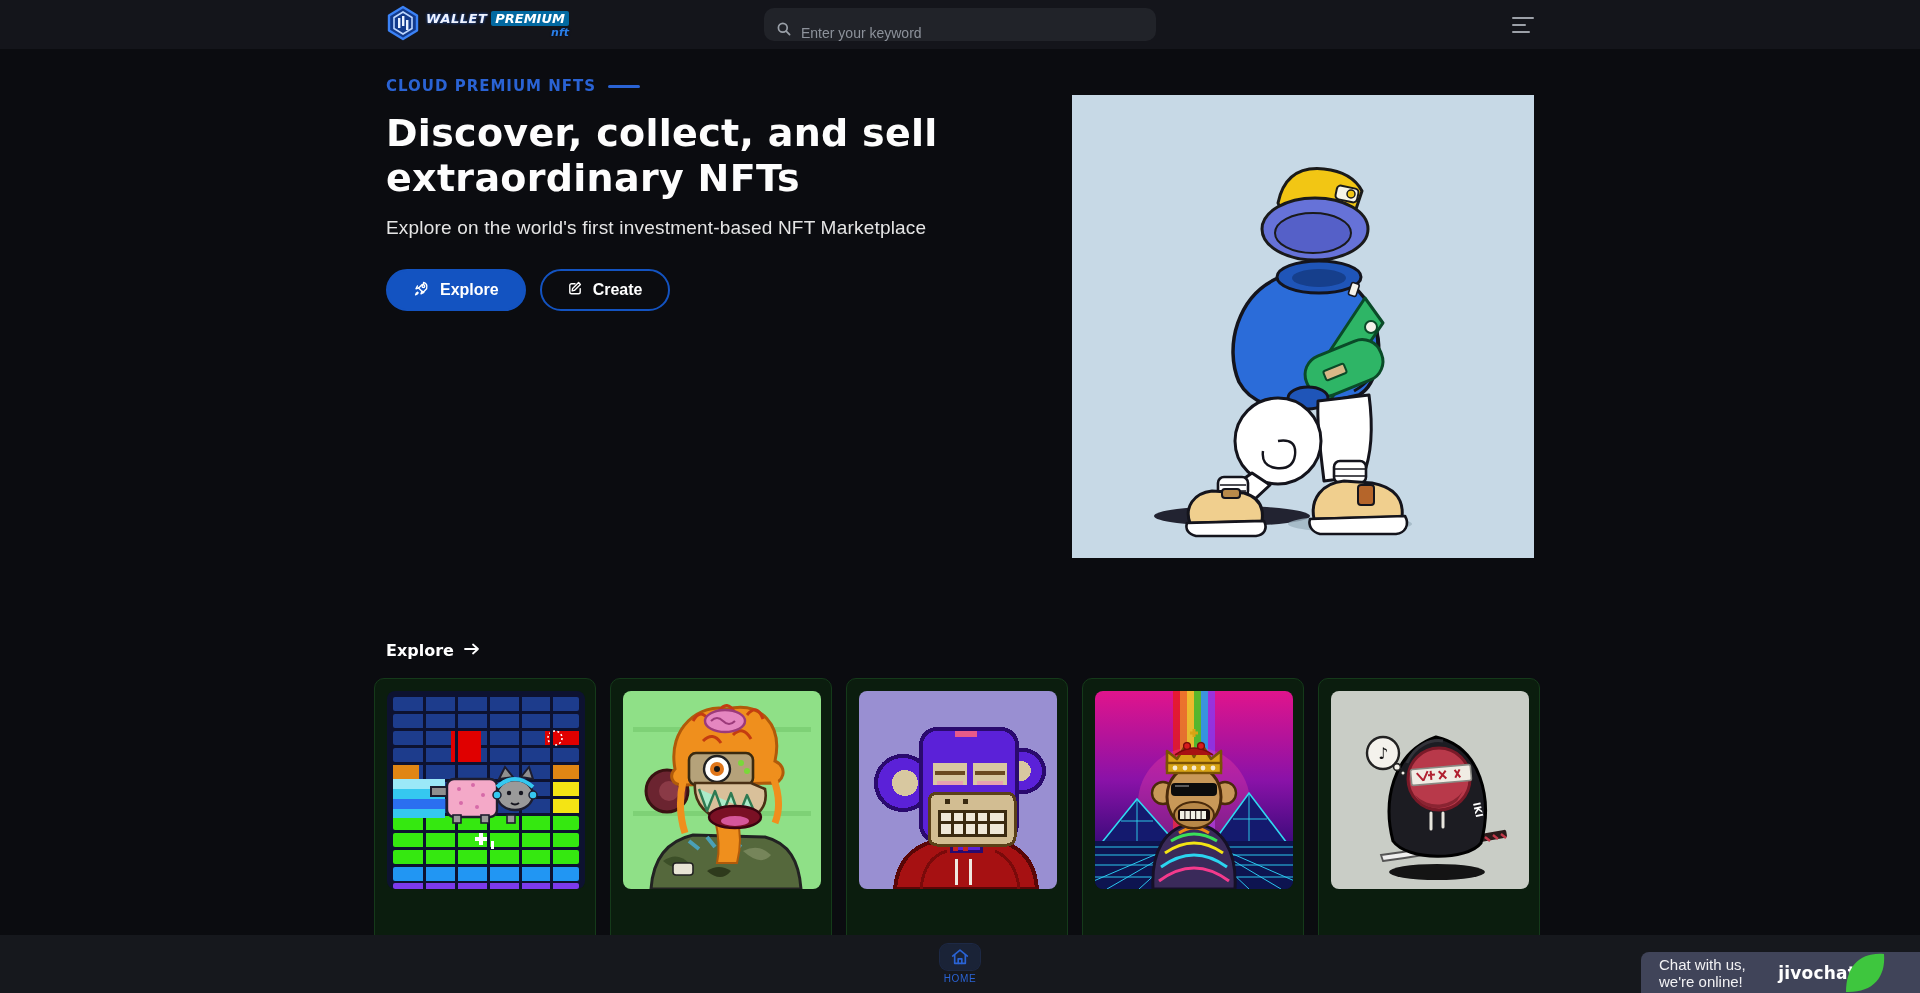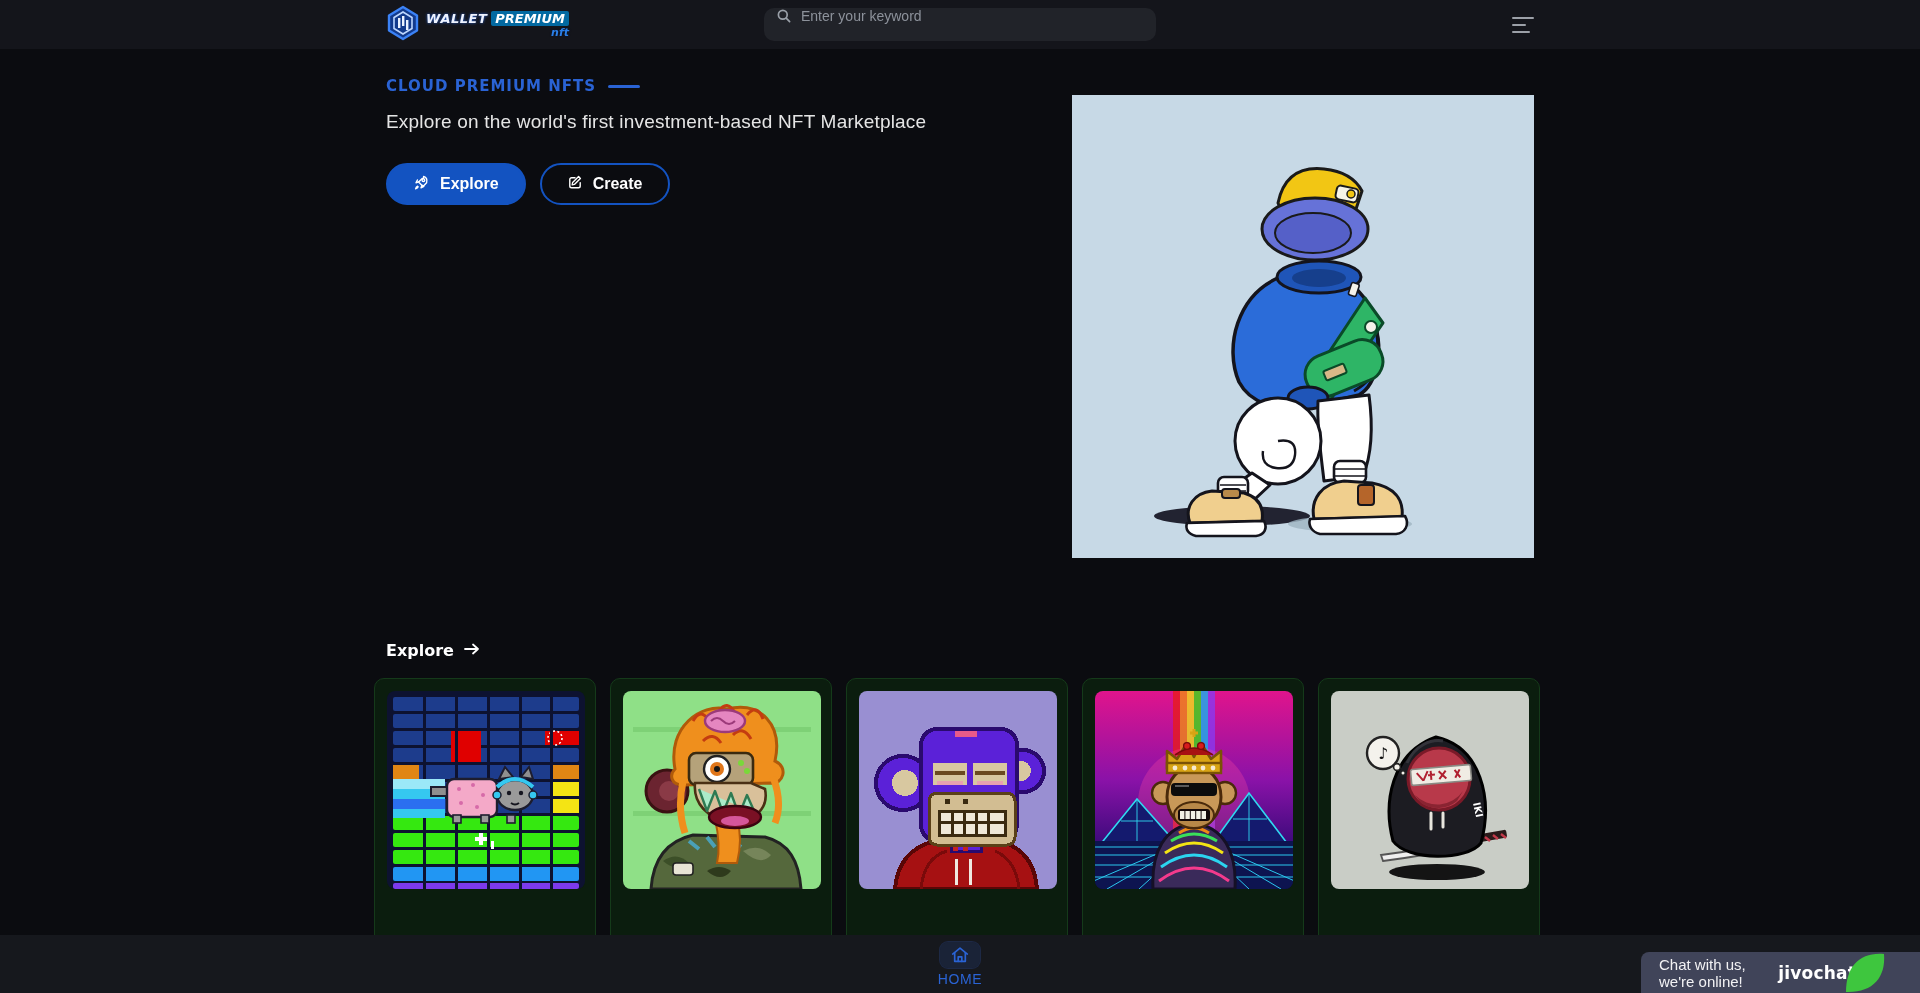--- a/index.html
+++ b/index.html
@@ -9,21 +9,21 @@
   
   .topbar { position:relative; height:49px; background:#14151b; }
   .topbar-inner { width:1148px; margin:0 auto; height:100%; display:flex; align-items:center; justify-content:space-between; }
   .logo { display:flex; align-items:center; gap:6px; cursor:pointer; }
   .logo-text { line-height:1; font-style:italic; font-weight:800; }
   .logo-line1 { display:flex; gap:4px; align-items:center; }
   .logo-cloud { color:#eef3ff; font-size:13px; letter-spacing:.5px; text-shadow:0 0 3px #2a63d4; }
   .logo-premium { color:#fff; font-size:13px; background:#0369a1; padding:1px 4px; border-radius:2px; }
   .logo-nft { color:#2a7fe8; font-size:11px; text-align:right; margin-top:1px; text-shadow:0 0 2px #06112a; }
   .searchbox { position:absolute; left:50%; top:8px; transform:translateX(-50%); width:392px; height:33px;
-    background:#212329; border-radius:10px; display:flex; align-items:flex-start; padding:0 12px; gap:9px; }
+    background:#212329; border-radius:10px; display:flex; align-items:flex-end; padding:0 12px; gap:9px; }
   .searchbox input { flex:1; background:transparent; border:none; outline:none; color:#cfd3da; font-size:14px;
     font-family:"Liberation Sans",sans-serif; }
   .searchbox input::placeholder { color:#8d929b; }
   .hamburger { display:flex; flex-direction:column; gap:5px; cursor:pointer; padding:4px 0; }
   .hamburger span { display:block; height:2px; background:#9ca0a8; border-radius:1px; }
   .hamburger .l1{width:22px;} .hamburger .l2{width:14px;} .hamburger .l3{width:18px;}
 
   
   .container { width:1148px; margin:0 auto; }
 
@@ -53,21 +53,21 @@
   .card { flex:none; width:222px; height:310px; background:#0b1d0e; border:1px solid #153a1a;
     border-radius:10px; padding:12px; cursor:pointer; }
   .card svg { display:block; border-radius:8px; }
 
   
   .bottomnav { position:fixed; left:0; right:0; bottom:0; height:58px; background:#16181d; z-index:10; }
   .bottomnav-inner { width:1148px; margin:0 auto; height:100%; display:flex; }
   .nav-item { flex:1; display:flex; flex-direction:column; align-items:center; justify-content:center; gap:3px; cursor:pointer; }
   .nav-item .iconbox { display:flex; align-items:center; justify-content:center; padding:2px 9px; border-radius:8px; }
   .nav-item.active .iconbox { background:rgba(52,92,190,.16); box-shadow:0 0 0 1px rgba(52,92,190,.25); }
-  .nav-label { font-size:14px; letter-spacing:.6px; color:#cfd1d5; font-family:"Liberation Sans",sans-serif; }
+  .nav-label { font-size:10px; letter-spacing:.6px; color:#cfd1d5; font-family:"Liberation Sans",sans-serif; }
   .nav-item.active .nav-label { color:#2a63d4; }
 
   
   .chat { position:fixed; right:0; bottom:0; width:279px; height:41px; background:#404459; z-index:20;
     border-radius:8px 0 0 0; display:flex; align-items:center; padding-left:18px; cursor:pointer; }
   .chat-msg { color:#f2f2f4; font-size:15px; font-family:"Liberation Sans",sans-serif; }
   .chat-brand { margin-left:auto; margin-right:64px; color:#fff; font-size:17px; font-weight:700; letter-spacing:.2px; }
   .chat-leaf { position:absolute; right:34px; top:0; }
 </style>
 </head>
@@ -112,20 +112,24 @@
   </div>
 </header>
 
 <main class="container">
   <section class="hero">
     <div class="hero-left">
       <div class="eyebrow-row">
         <span class="eyebrow">CLOUD PREMIUM NFTS</span>
         <span class="eyebrow-dash"></span>
       </div>
+      <h1 class="hero-title">
+        <span>Discover, collect, and sell</span><br>
+        <span>extraordinary NFTs</span>
+      </h1>
       <p class="hero-sub">Explore on the world's first investment-based NFT Marketplace</p>
       <div class="hero-btns">
         <button class="btn filled">
           <span>
             <svg width="17" height="17" viewBox="0 0 17 17" fill="none" stroke="#fff" stroke-width="1.4" stroke-linecap="round" stroke-linejoin="round">
               <path d="M10.6 2.4 c2.6 0.8 3.8 3.2 3 6.4 l-3.6 3.6 -4.4 -4.4 3.6 -3.6 c0.5 -0.1 1 -0.1 1.4 0 z"></path>
               <circle cx="10.4" cy="6.2" r="1.3"></circle>
               <path d="M5.6 7.8 l-2.6 1 1.4 -2.8"></path>
               <path d="M9 11.2 l-1 2.6 2.8 -1.4"></path>
               <path d="M4.6 12.2 c-1 0.4 -1.8 1.6 -2 2.6 1 -0.2 2.2 -1 2.6 -2"></path>

